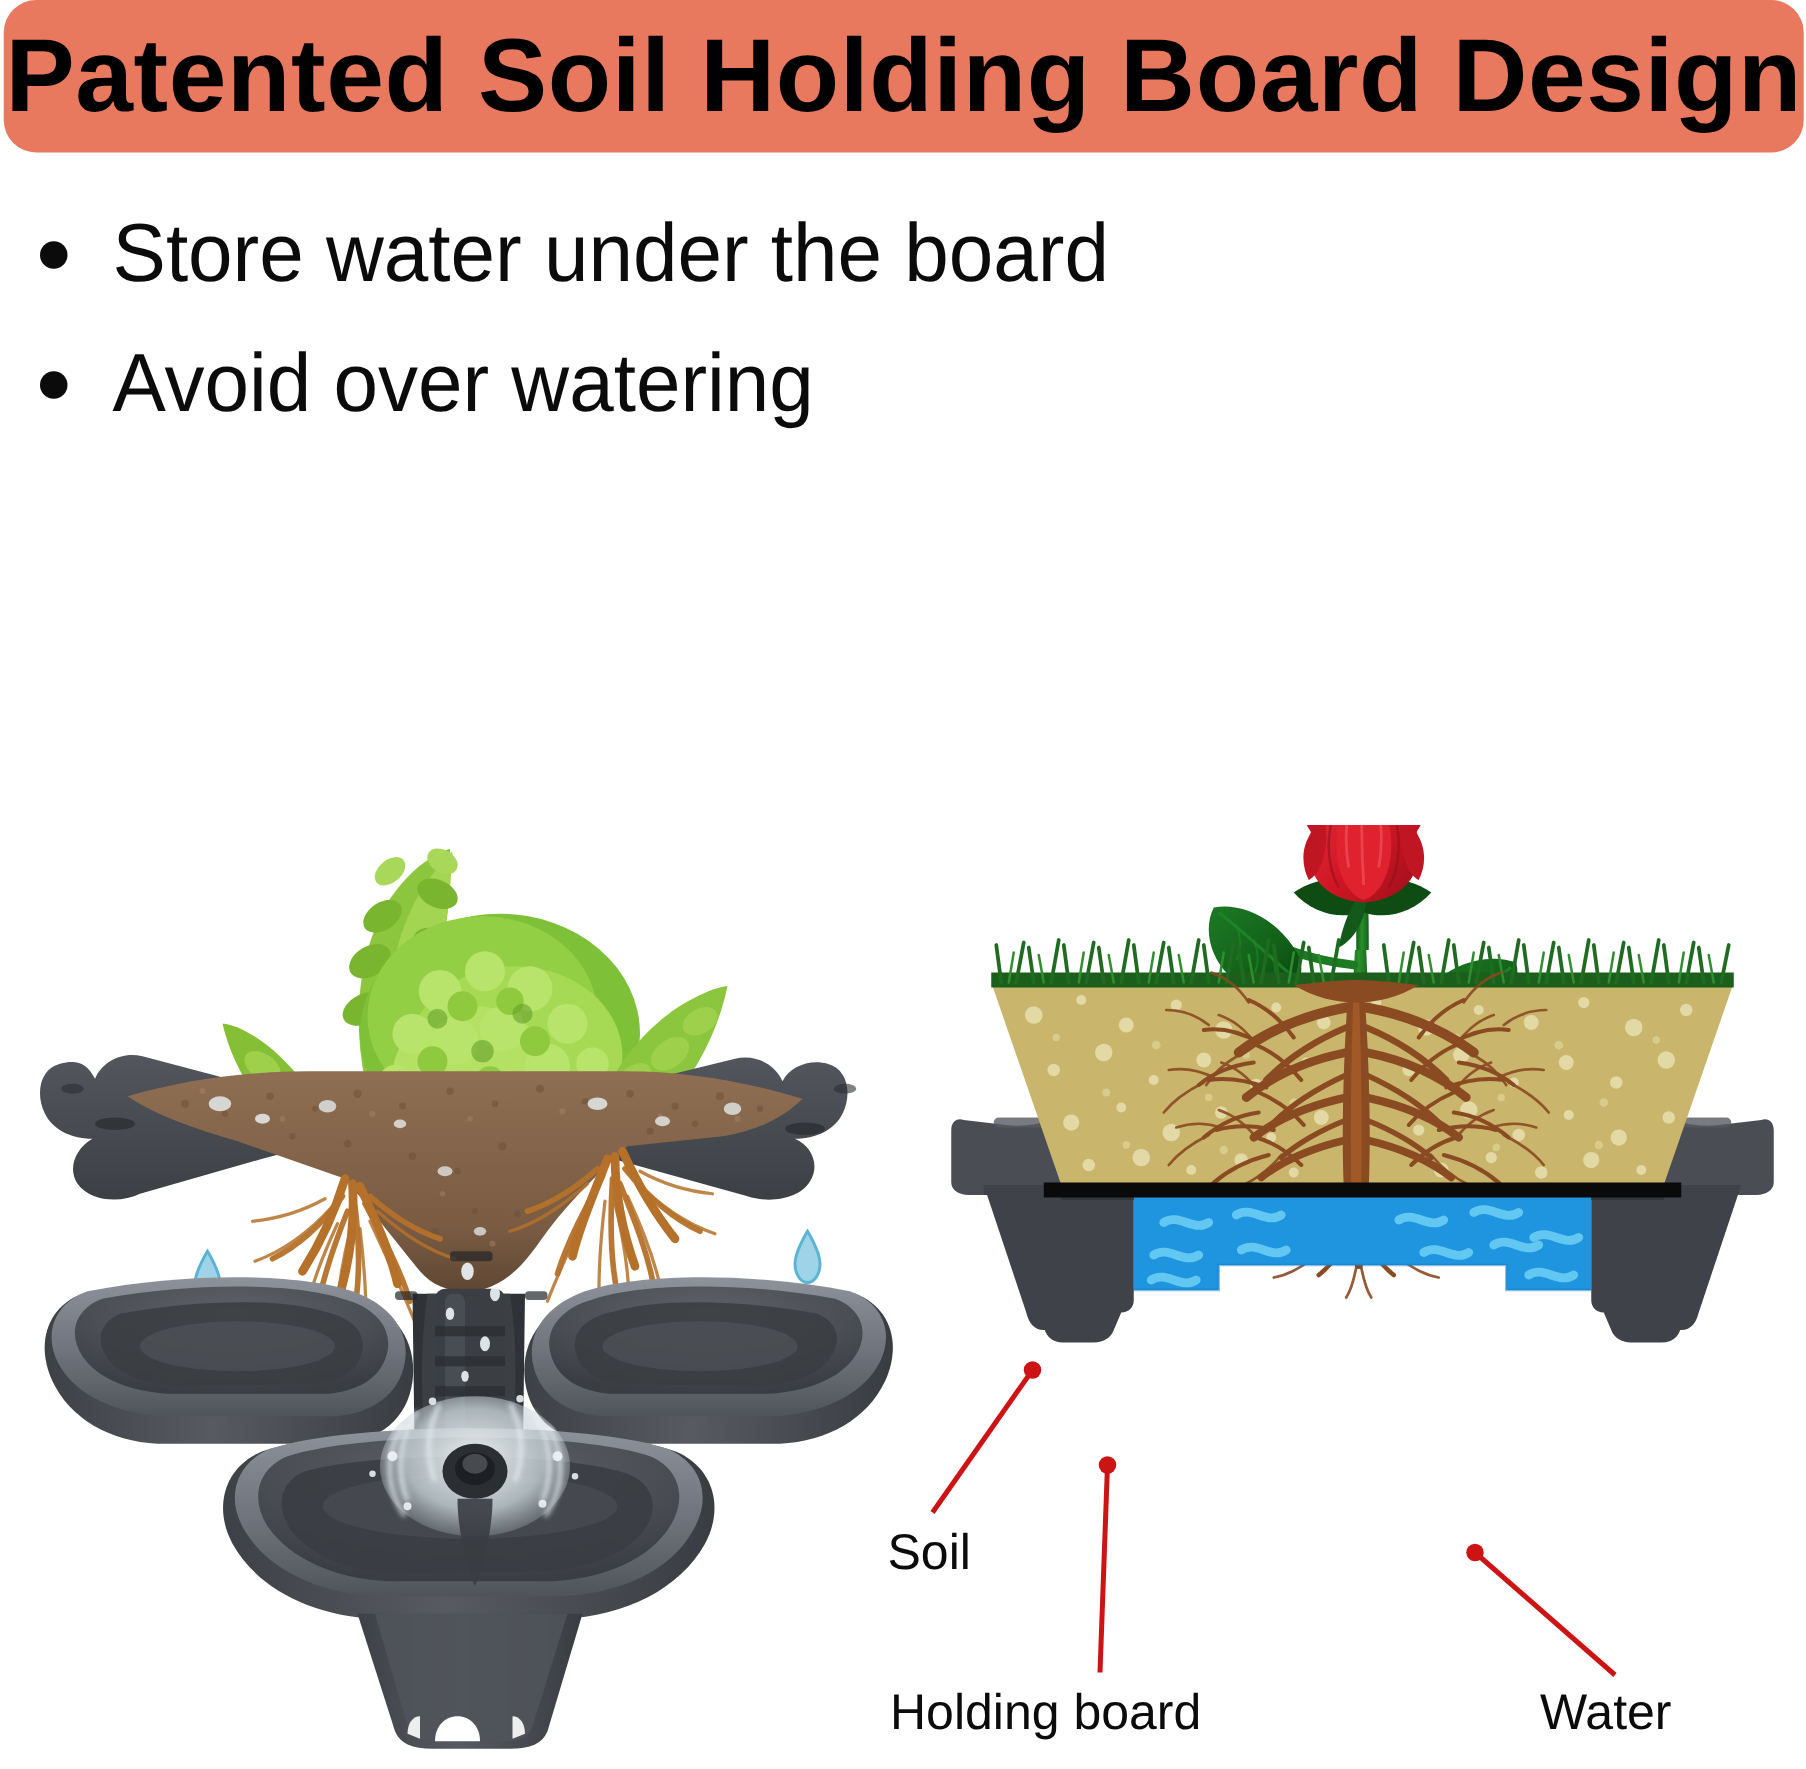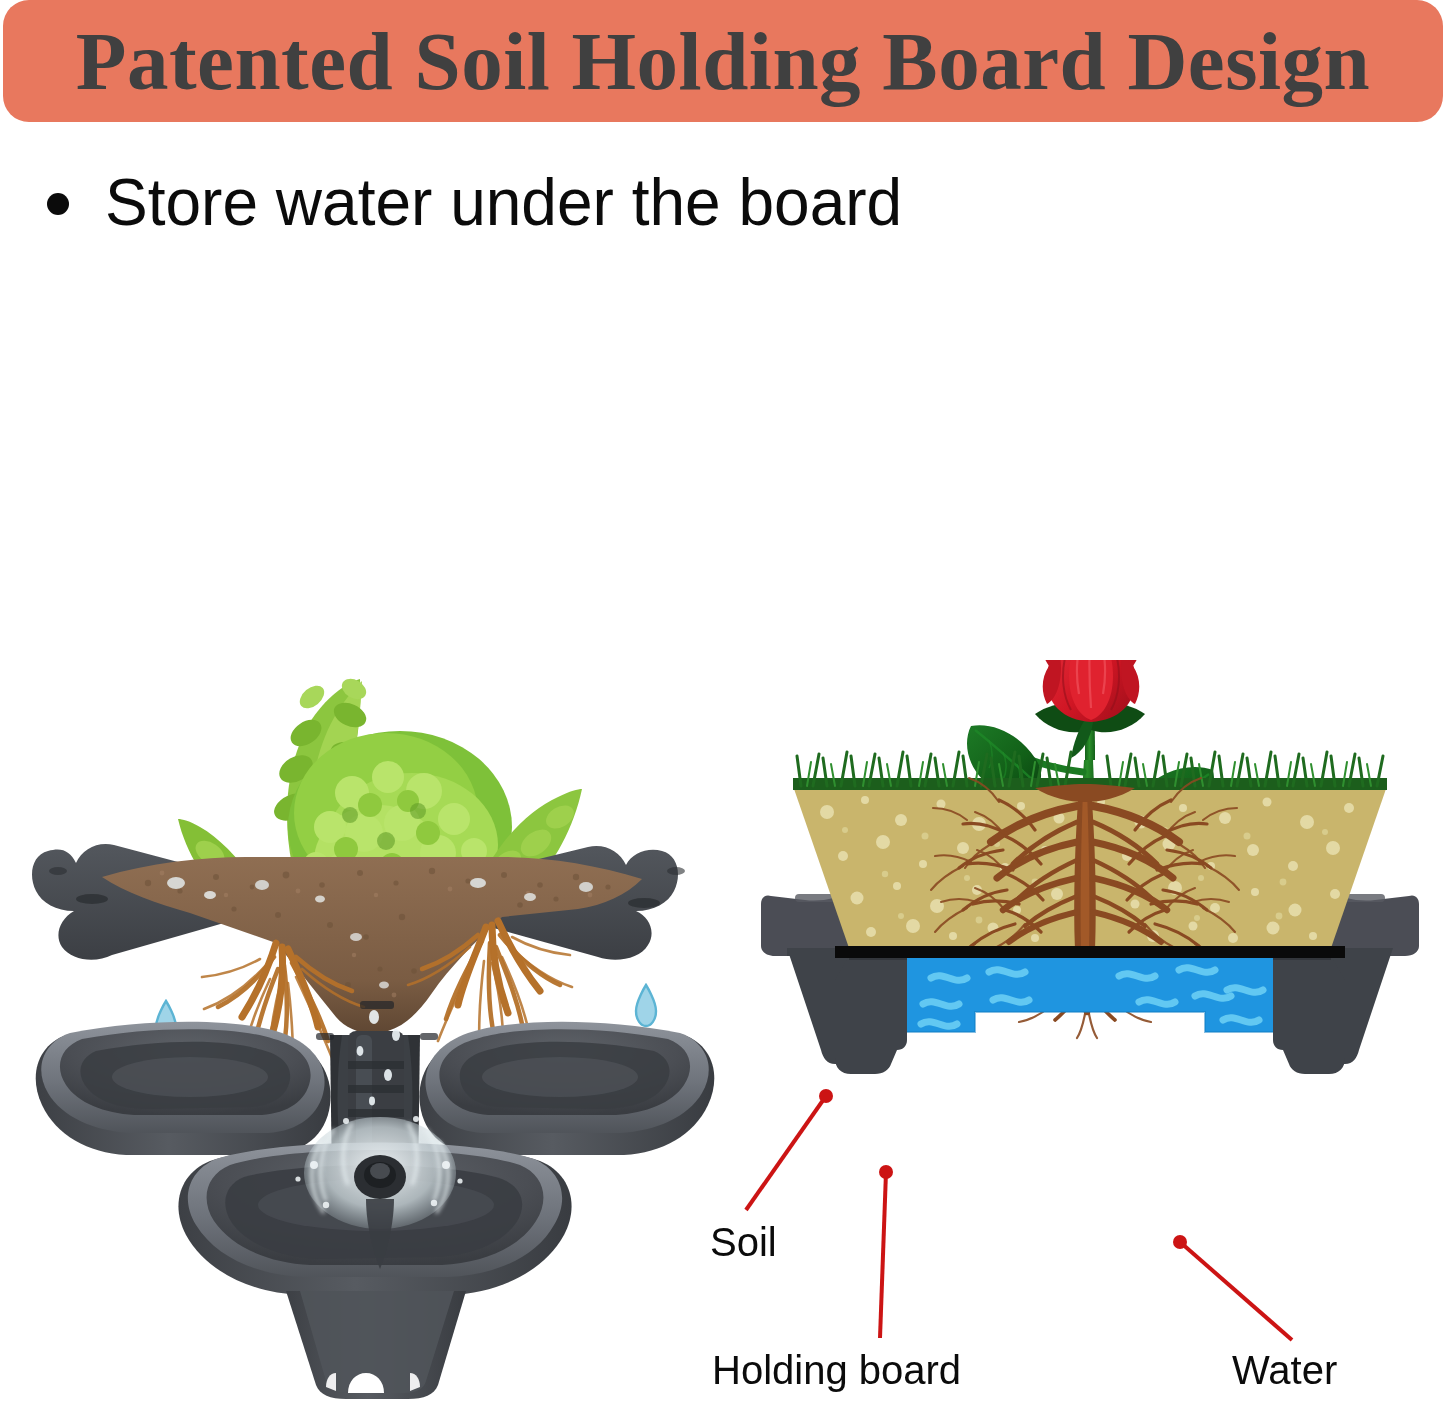--- a/index.html
+++ b/index.html
@@ -14,37 +14,37 @@
   }
 
   
   #banner {
     position:absolute; left:3px; top:0px; width:1440px; height:122px;
     background:#e8785e;
     border-radius:26px;
     display:flex; align-items:center; justify-content:center;
   }
   #banner-title {
-    font-family:Liberation Serif, serif;
+    font-family:Liberation Sans, sans-serif;
     font-weight:bold;
     font-size:83px;
-    color:#404040;
+    color:#000000;
     letter-spacing:0.5px;
     white-space:nowrap;
     transform:scaleX(1.0);
   }
 
   
   #bullets {
     position:absolute; left:0; top:150px; width:1420px;
   }
   .bullet-row {
     display:flex; align-items:center;
     height:104px;
-    padding-left:47px;
+    padding-left:32px;
   }
   .bullet-dot {
     width:22px; height:22px; border-radius:50%;
     background:#0b0b0b; flex:0 0 auto;
     margin-right:36px; margin-top:4px;
   }
   .bullet-text {
     font-family:"Liberation Sans Narrow","Liberation Sans",sans-serif;
     font-size:66px;
     color:#0b0b0b;
@@ -91,20 +91,24 @@
   <div id="banner-title">Patented Soil Holding Board Design</div>
 </div>
 
 <div id="bullets">
 
   <div class="bullet-row">
     <span class="bullet-dot"></span>
     <span class="bullet-text">Store water under the board</span>
   </div>
 
+  <div class="bullet-row">
+    <span class="bullet-dot"></span>
+    <span class="bullet-text">Avoid over watering</span>
+  </div>
 
 
 
 </div>
 
 <div id="left-figure">
 <svg width="690" height="835" viewBox="0 0 690 835" xmlns="http://www.w3.org/2000/svg">
   <defs>
     <radialGradient id="lg-bowl" cx="50%" cy="25%" r="75%">
       <stop offset="0%" stop-color="#5e6268"></stop>

